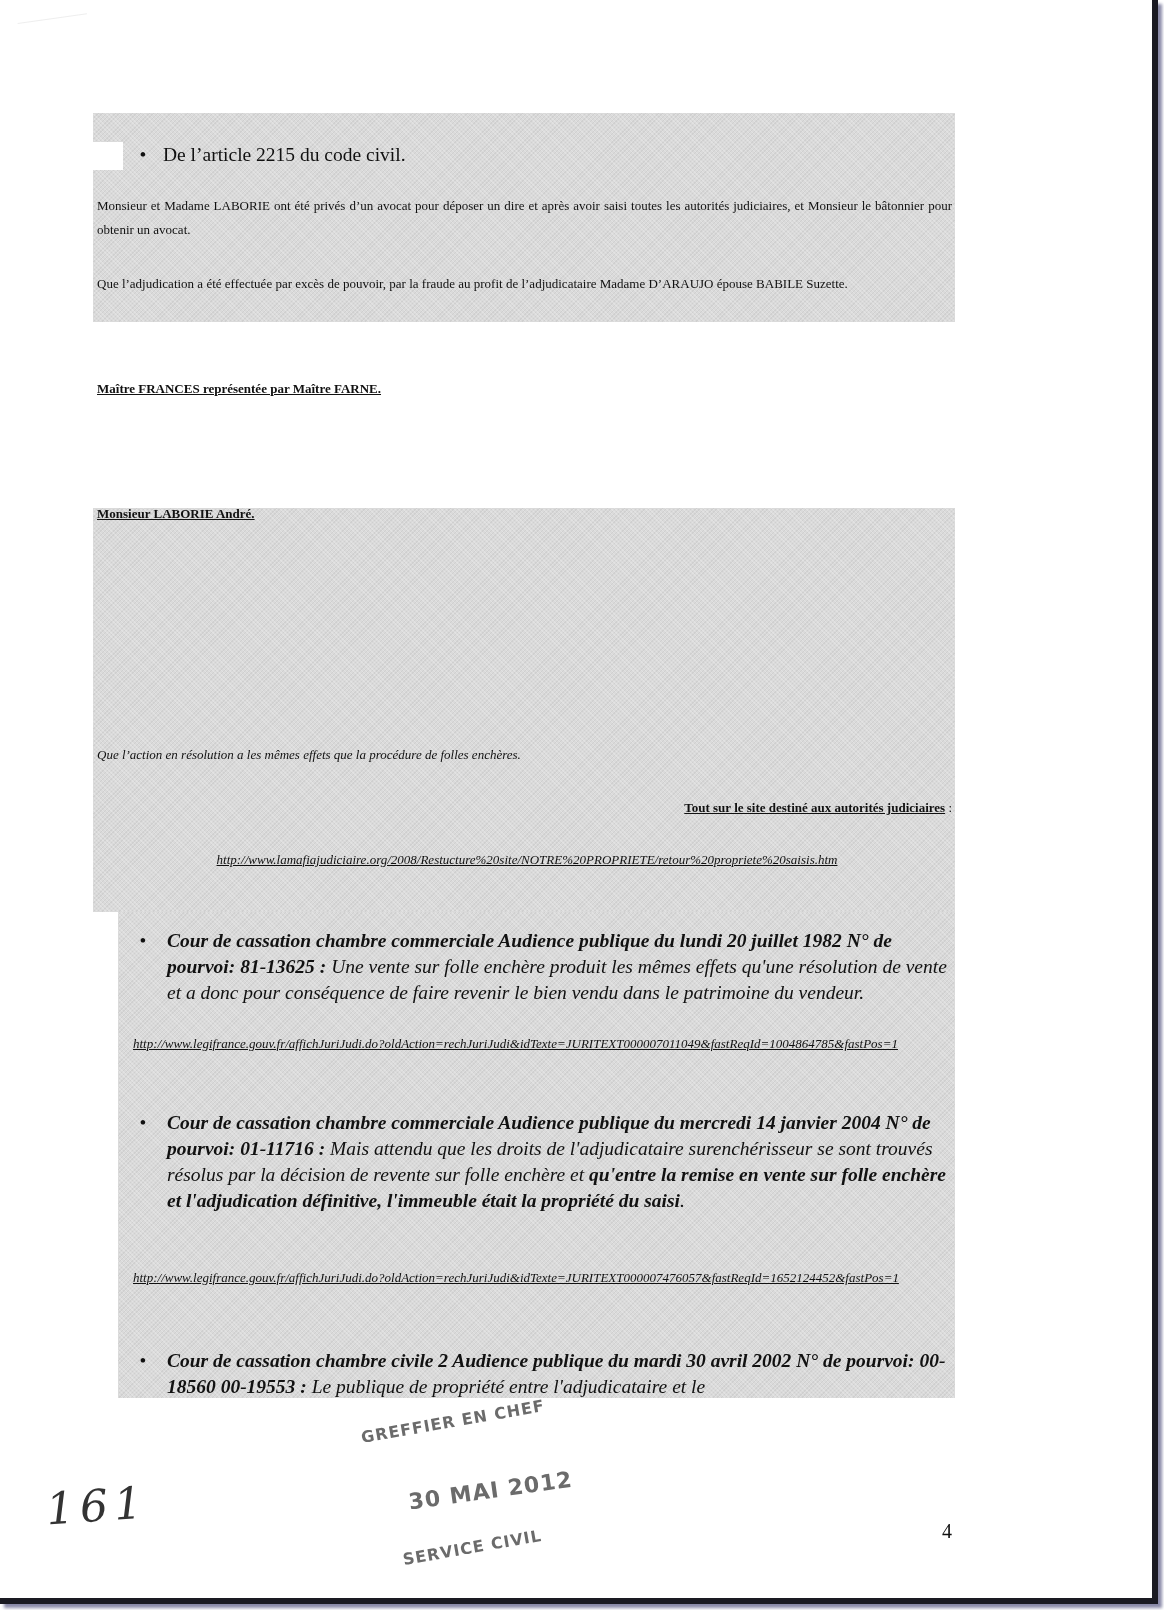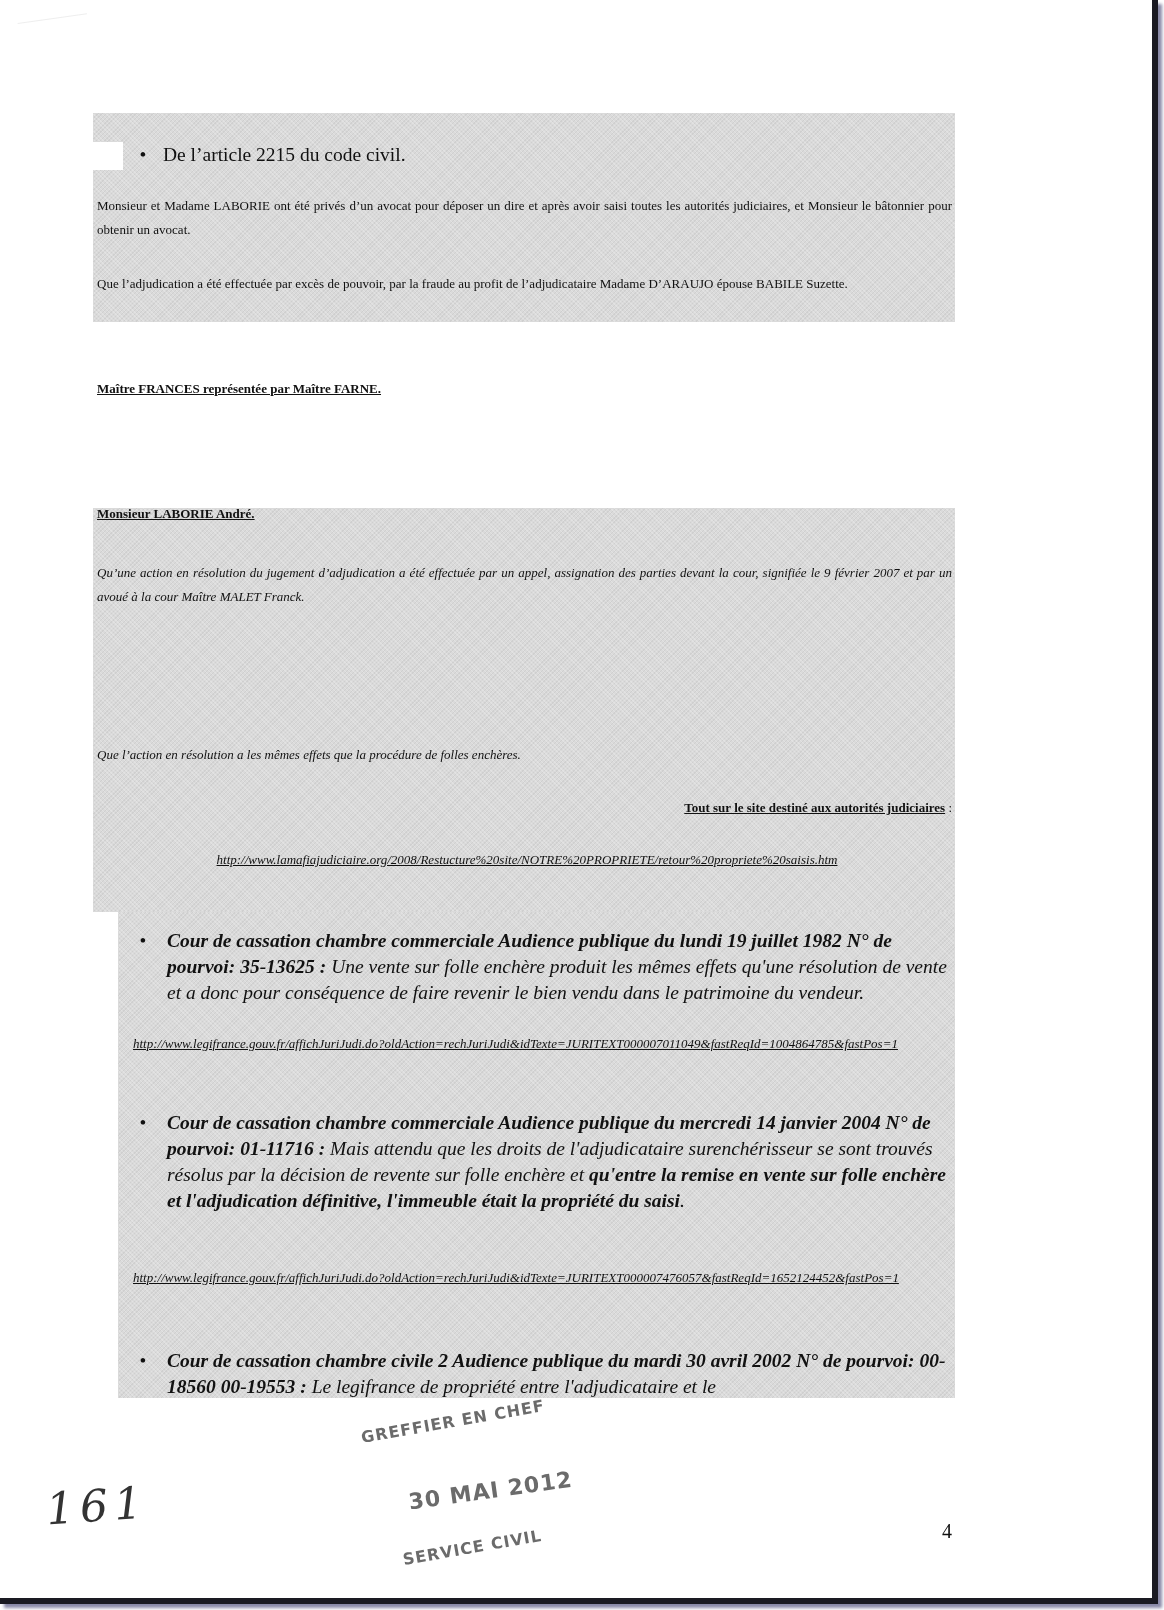--- a/index.html
+++ b/index.html
@@ -99,61 +99,58 @@
 
   <div class="txt" style="left:97px; top:272px; width:855px;">
     <p>Que l’adjudication a été effectuée par excès de pouvoir, par la fraude au profit de l’adjudicataire Madame D’ARAUJO épouse BABILE Suzette.</p>
   </div>
 
   <div class="txt heading" style="left:97px; top:344px;margin-top:33px;">Maître FRANCES représentée par Maître FARNE.</div>
 
 
   <div class="txt heading" style="left:97px; top:502px;">Monsieur LABORIE André.</div>
 
-  <div class="txt it" style="left:97px; top:561px; width:855px;">
-    <p>Qu’une action en résolution du jugement d’adjudication a été effectuée par un appel, assignation des parties devant la cour, signifiée le 9 février 2007 et par un avoué à la cour Maître MALET Franck.</p>
-  </div>
 
 
   <div class="txt it" style="left:97px; top:743px; width:855px;">
     <p>Que  l’action en résolution a les mêmes effets que la procédure de folles enchères.</p>
   </div>
 
   <div class="txt" style="left:97px; top:796px; width:855px; text-align:right;">
     <span class="heading">Tout sur le site destiné aux autorités judiciaires</span><span> :</span>
   </div>
 
   <div class="txt" style="left:97px; top:848px; width:860px; word-break:break-all; text-align:center;">
     <a class="link">http://www.lamafiajudiciaire.org/2008/Restucture%20site/NOTRE%20PROPRIETE/retour%20propriete%20saisis.htm</a>
   </div>
 
   <div class="bullet-row" style="top:928px; width:830px;">
     <span class="bullet-dot">•</span>
     <div class="bullet-body">
-      <span class="b it">Cour de cassation chambre commerciale Audience publique du lundi 19 juillet 1982 N° de pourvoi: 35-13625 :</span><span class="it"> Une vente sur folle enchère produit les mêmes effets qu'une résolution de vente et a donc pour conséquence de faire revenir le bien vendu dans le patrimoine du vendeur.</span>
+      <span class="b it">Cour de cassation chambre commerciale Audience publique du lundi 20 juillet 1982 N° de pourvoi: 81-13625 :</span><span class="it"> Une vente sur folle enchère produit les mêmes effets qu'une résolution de vente et a donc pour conséquence de faire revenir le bien vendu dans le patrimoine du vendeur.</span>
     </div>
   </div>
   <div class="txt" style="left:133px; top:1032px; width:822px; word-break:break-all; text-align:left;">
     <a class="link">http://www.legifrance.gouv.fr/affichJuriJudi.do?oldAction=rechJuriJudi&amp;idTexte=JURITEXT000007011049&amp;fastReqId=1004864785&amp;fastPos=1</a>
   </div>
 
   <div class="bullet-row" style="top:1110px; width:830px;">
     <span class="bullet-dot">•</span>
     <div class="bullet-body">
       <span class="b it">Cour de cassation chambre commerciale Audience publique du mercredi 14 janvier 2004 N° de pourvoi: 01-11716 :</span><span class="it"> Mais attendu que les droits de l'adjudicataire surenchérisseur se sont trouvés résolus par la décision de revente sur folle enchère et </span><span class="b it">qu'entre la remise en vente sur folle enchère et l'adjudication définitive, l'immeuble était la propriété du saisi</span><span class="it">.</span>
     </div>
   </div>
   <div class="txt" style="left:133px; top:1266px; width:822px; word-break:break-all; text-align:left;">
     <a class="link">http://www.legifrance.gouv.fr/affichJuriJudi.do?oldAction=rechJuriJudi&amp;idTexte=JURITEXT000007476057&amp;fastReqId=1652124452&amp;fastPos=1</a>
   </div>
 
   <div class="bullet-row" style="top:1348px; width:830px;">
     <span class="bullet-dot">•</span>
     <div class="bullet-body">
-      <span class="b it">Cour de cassation chambre civile 2 Audience publique du mardi 30 avril 2002 N° de pourvoi: 00-18560 00-19553 :</span><span class="it"> Le legifrance de propriété entre l'adjudicataire et le</span>
+      <span class="b it">Cour de cassation chambre civile 2 Audience publique du mardi 30 avril 2002 N° de pourvoi: 00-18560 00-19553 :</span><span class="it"> Le publique de propriété entre l'adjudicataire et le</span>
     </div>
   </div>
 
   <div class="stamp" style="left:360px; top:1412px; font-size:16px; transform:rotate(-10deg);">GREFFIER EN CHEF</div>
   <div class="stamp" style="left:408px; top:1478px; font-size:22px; transform:rotate(-8deg);">30 MAI 2012</div>
   <div class="stamp" style="left:402px; top:1538px; font-size:16px; transform:rotate(-10deg);">SERVICE CIVIL</div>
 
   <div class="handwritten">161</div>
   <div class="page-number">4</div>
 </div>

